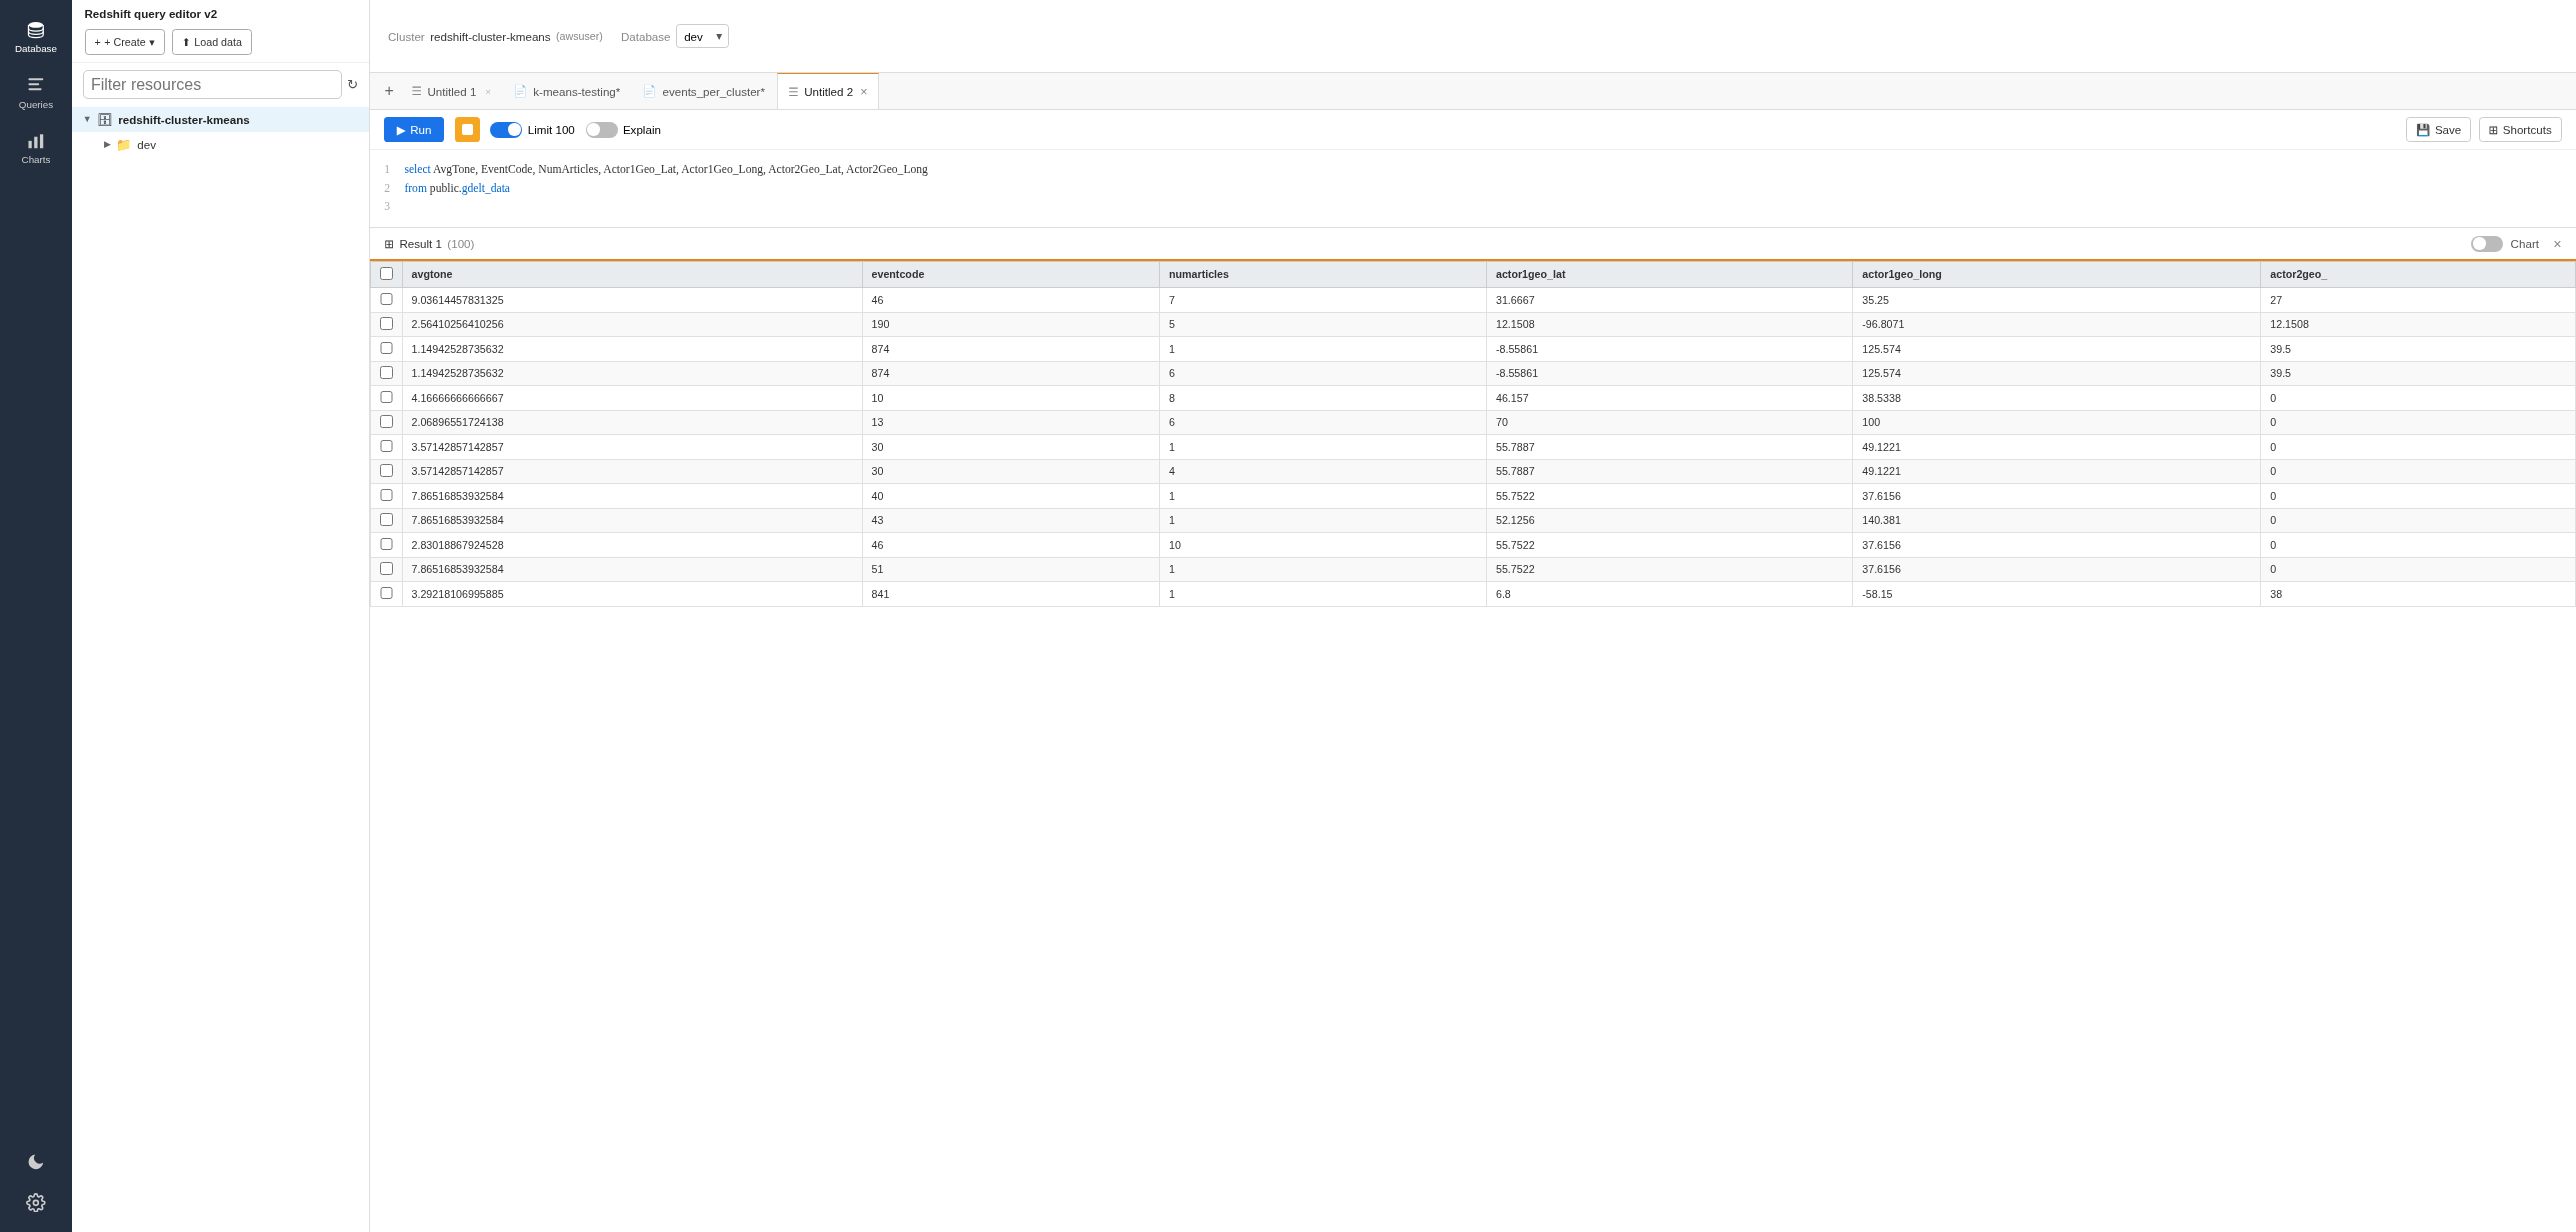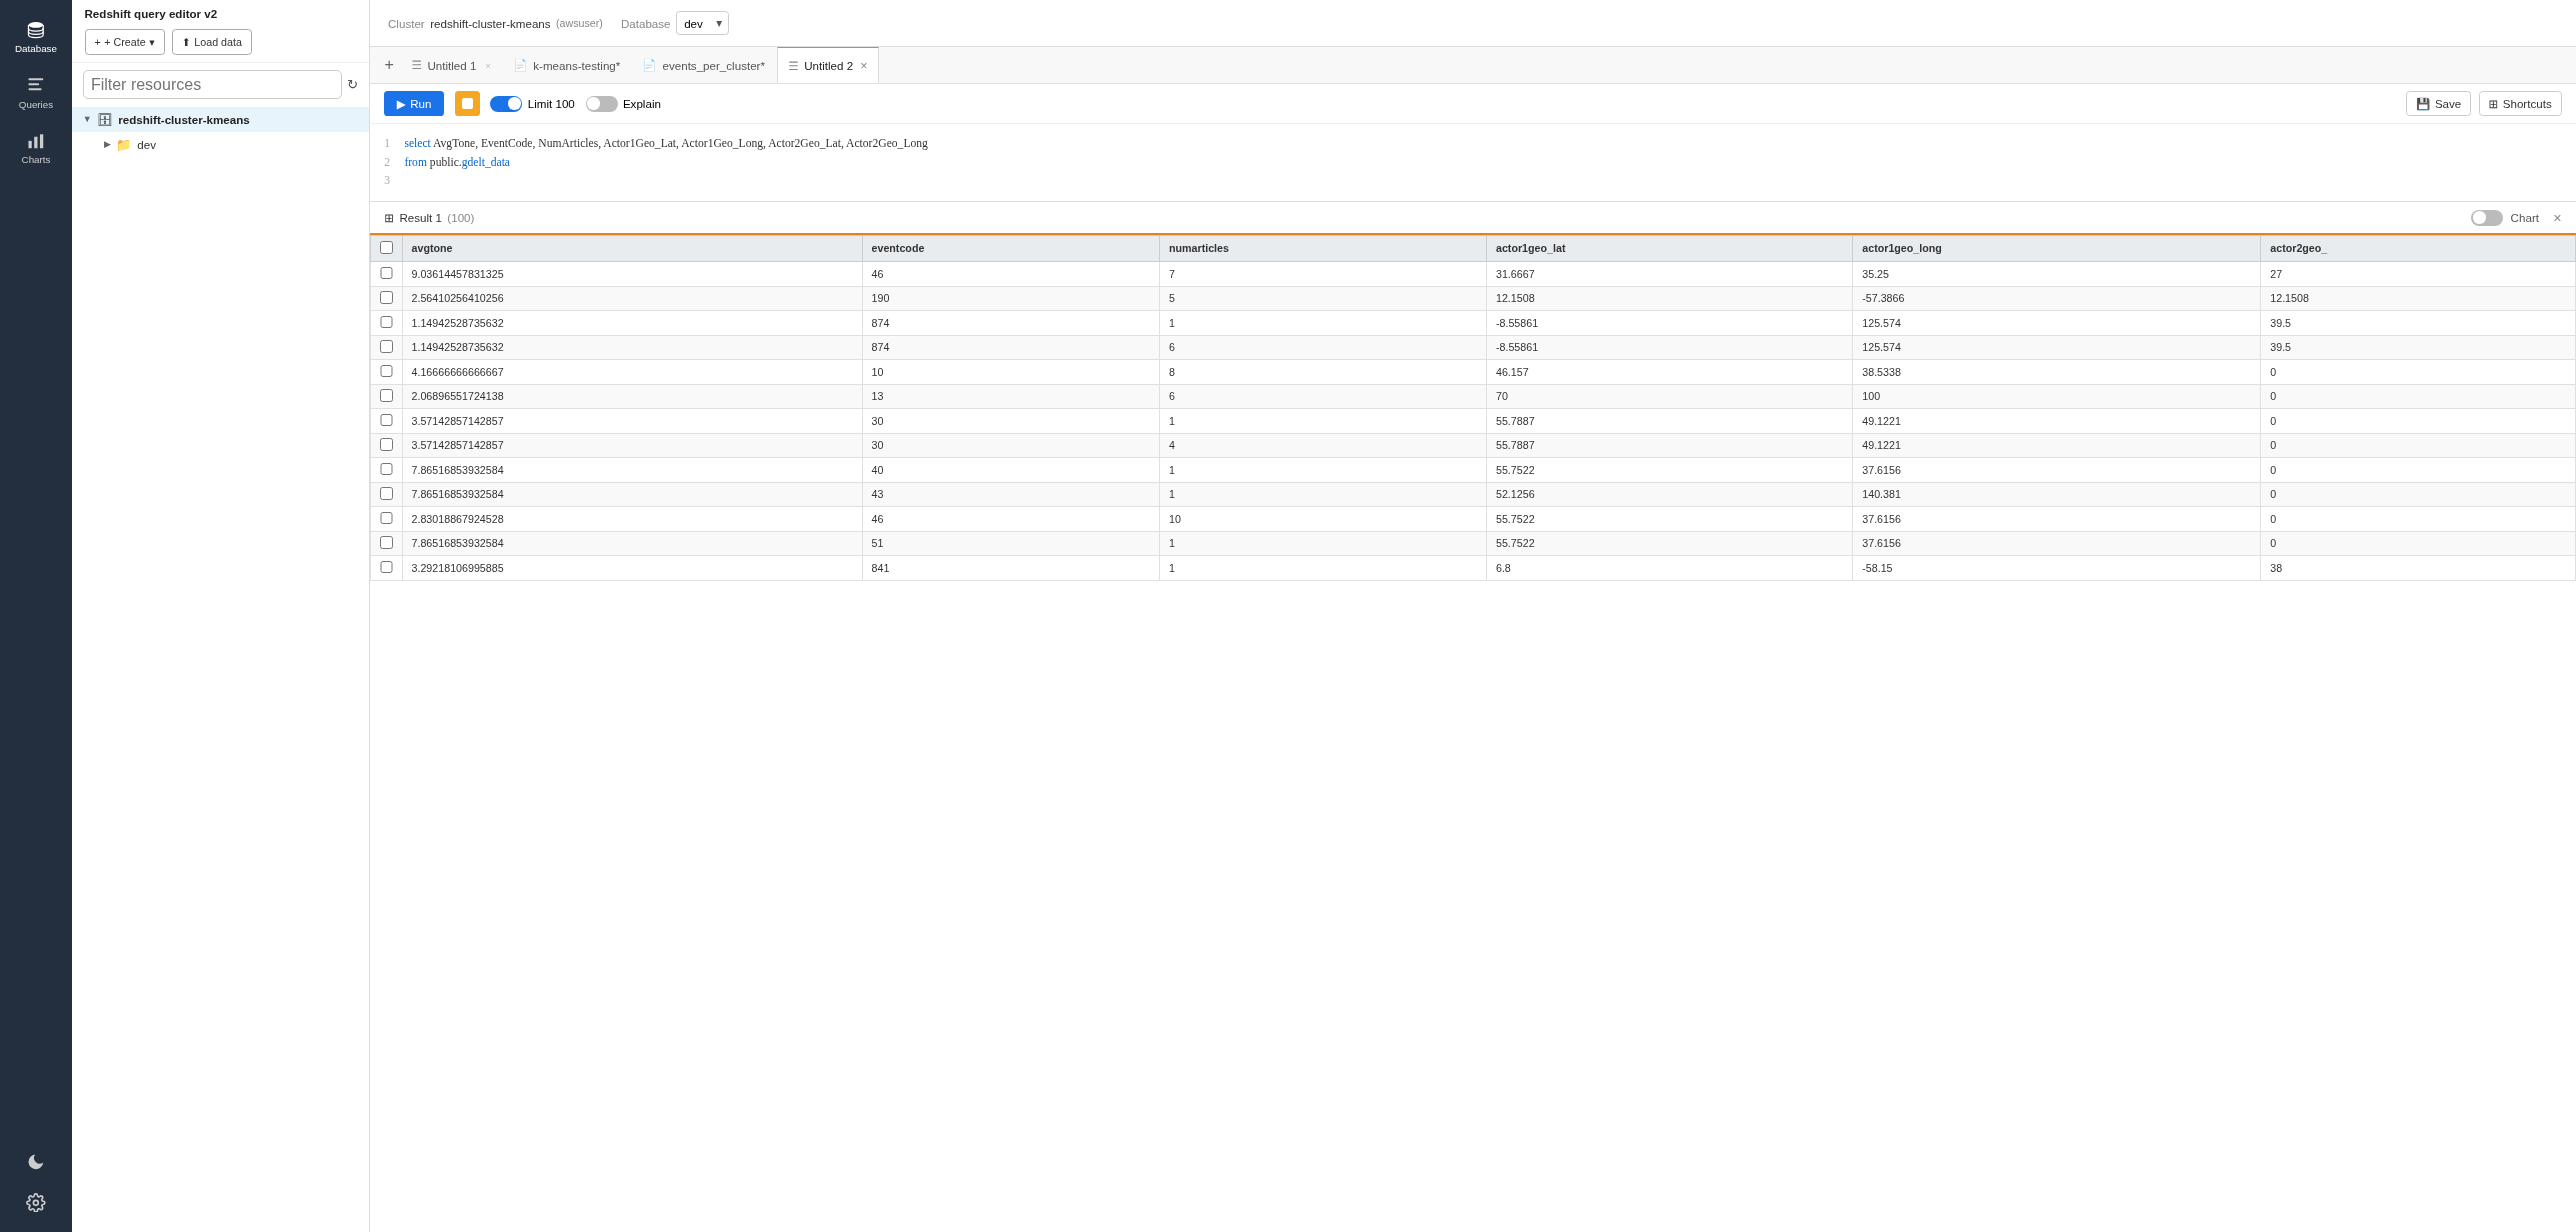--- a/index.html
+++ b/index.html
@@ -96,21 +96,21 @@
       flex: 1;
       display: flex;
       flex-direction: column;
       overflow: hidden;
     }
 
     
     .top-bar {
       background: white;
       border-bottom: 0.9px solid #ddd;
-      padding: 11px 18px;
+      padding: 24px 18px;
       display: flex;
       align-items: center;
       gap: 18px;
       flex-shrink: 0;
     }
     .cluster-info { display: flex; align-items: center; gap: 5.4px; font-size: 11.6px; color: #333; }
     .cluster-label { color: #888; }
     .cluster-value { color: #333; }
     .cluster-user { color: #888; font-size: 10.7px; }
     .db-select {
@@ -479,21 +479,21 @@
                 <td>31.6667</td>
                 <td>35.25</td>
                 <td>27</td>
               </tr>
               <tr>
                 <td><input type="checkbox" class="row-check" style=""></td>
                 <td>2.56410256410256</td>
                 <td>190</td>
                 <td>5</td>
                 <td>12.1508</td>
-                <td>-57.3866</td>
+                <td>-96.8071</td>
                 <td>12.1508</td>
               </tr>
               <tr>
                 <td><input type="checkbox" class="row-check" style=""></td>
                 <td>1.14942528735632</td>
                 <td>874</td>
                 <td>1</td>
                 <td>-8.55861</td>
                 <td>125.574</td>
                 <td>39.5</td>

